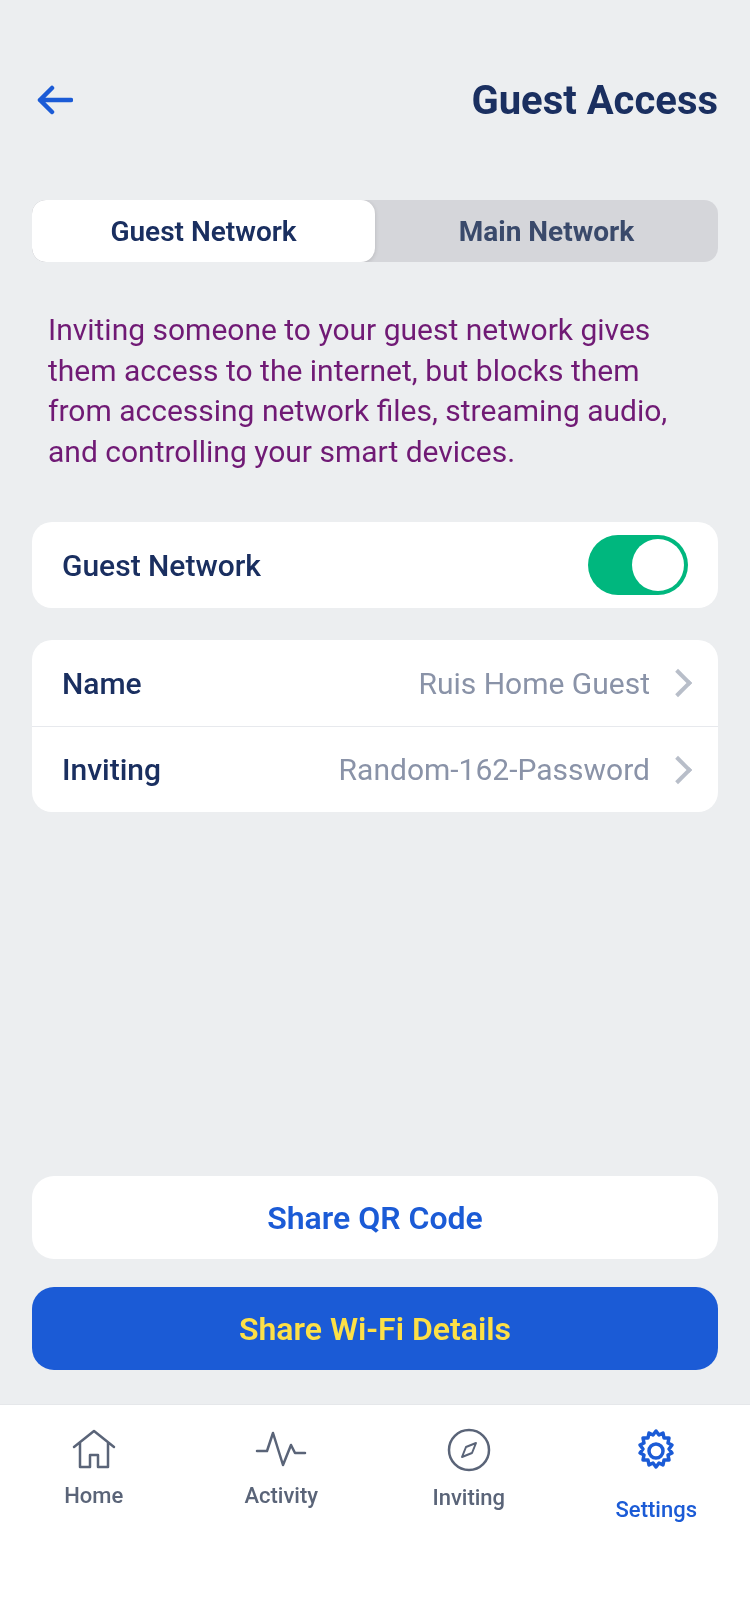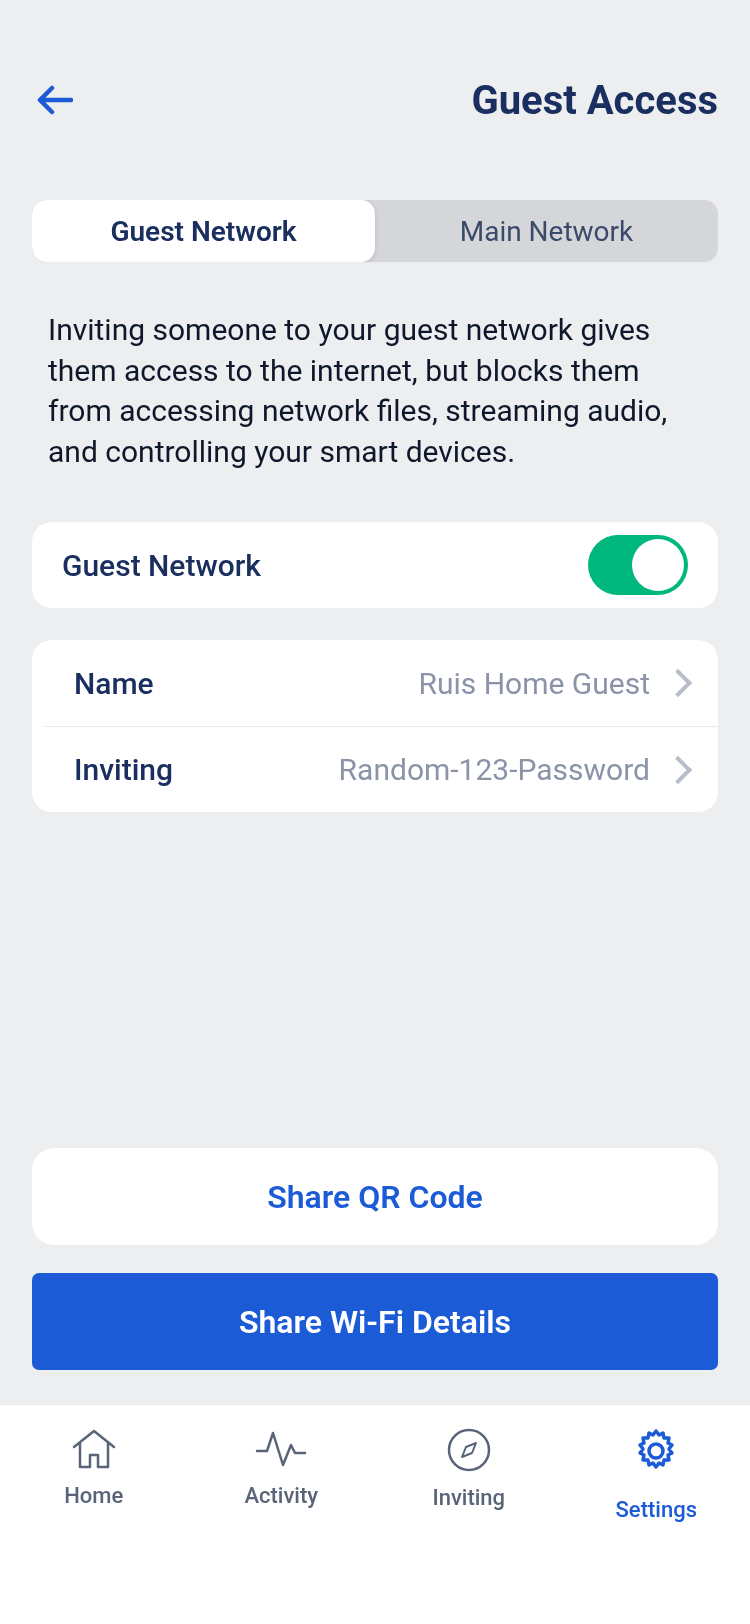--- a/index.html
+++ b/index.html
@@ -57,35 +57,35 @@
     color: #1a2f60;
     cursor: pointer;
   }
   .segmented .seg.active {
     background: #fff;
     border-radius: 14px;
     box-shadow: 0 1px 4px rgba(0,0,0,0.15);
   }
   .segmented .seg:not(.active) {
     color: #3a4a6b;
-    font-weight: 400;
+    font-weight: 700;
   }
   .desc {
     margin-top: 48px;
     padding: 0 16px;
     font-size: 30px;
     line-height: 1.35;
-    color: #0f172a;
+    color: #701a75;
   }
   .card {
     background: #fff;
     border-radius: 20px;
     margin-top: 50px;
   }
-  .card.small-gap { margin-top: 32px; padding-left: 12px; }
+  .card.small-gap { margin-top: 32px; }
   .row {
     display: flex;
     align-items: center;
     padding: 0 30px;
     height: 86px;
   }
   .row + .row { border-top: 1px solid #e7e9ed; }
   .row-label {
     font-size: 30px;
     font-weight: 500;
@@ -123,32 +123,32 @@
     position: absolute;
     top: 4px;
     right: 4px;
     width: 52px;
     height: 52px;
     background: #fff;
     border-radius: 50%;
   }
   .spacer { flex: 1; }
   .btn {
-    height: 97px;
+    height: 83px;
     border-radius: 22px;
     display: flex;
     align-items: center;
     justify-content: center;
     font-size: 32px;
     font-weight: 600;
     margin-bottom: 28px;
     cursor: pointer;
   }
   .btn.secondary { background: #fff; color: #1b5bd6; }
-  .btn.primary { background: #1b5bd6; color: #ffffff; margin-bottom: 34px; border-radius: 7px; }
+  .btn.primary { background: #1b5bd6; color: #fde047; margin-bottom: 34px; }
   .tabbar {
     height: 220px;
     background: #fff;
     border-top: 1px solid #e5e7ea;
     display: flex;
   }
   .tabbar .tab {
     flex: 1;
     display: flex;
     flex-direction: column;
@@ -196,21 +196,21 @@
   </div>
 
   <div class="card small-gap">
     <div class="row">
       <div class="row-label">Name</div>
       <div class="row-value">Ruis Home Guest</div>
       <div class="chevron"></div>
     </div>
     <div class="row">
       <div class="row-label">Inviting</div>
-      <div class="row-value">Random-123-Password</div>
+      <div class="row-value">Random-162-Password</div>
       <div class="chevron"></div>
     </div>
   </div>
 
   <div class="spacer"></div>
 
   <div class="btn secondary">Share QR Code</div>
   <div class="btn primary">Share Wi-Fi Details</div>
 </div>
 

